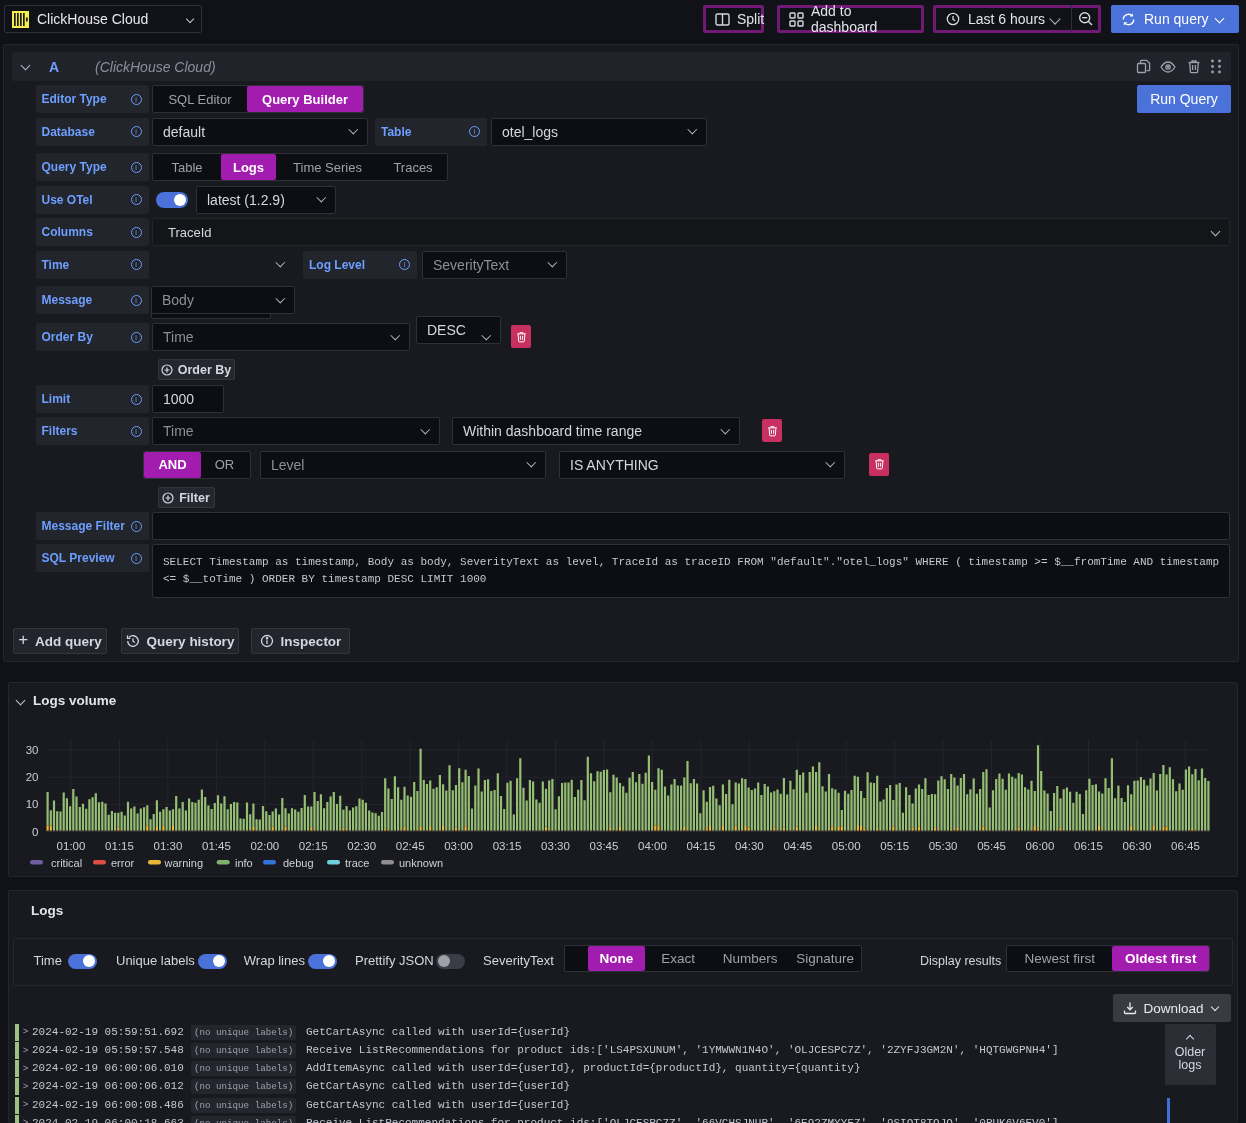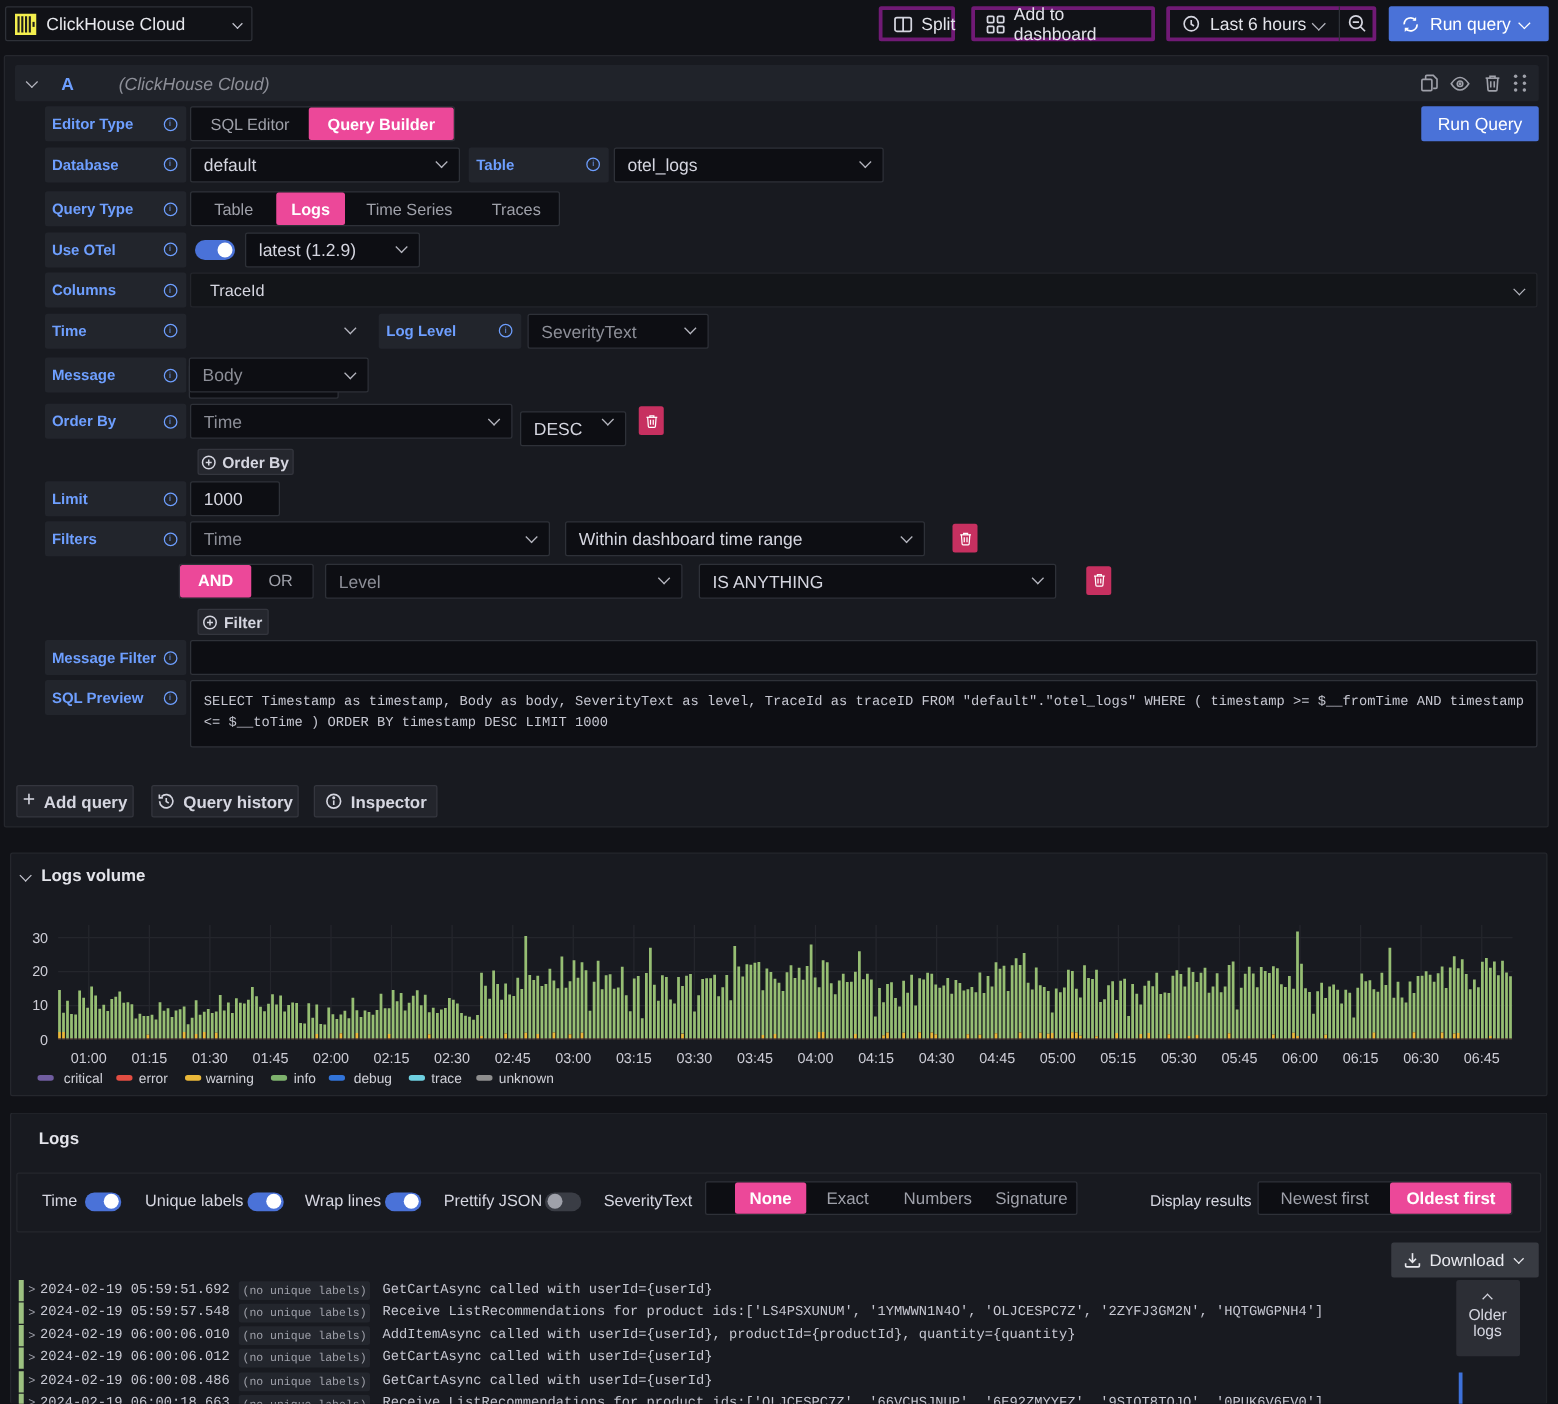--- a/index.html
+++ b/index.html
@@ -5,21 +5,21 @@
 .abs{position:absolute;}
 .txt{position:absolute;white-space:nowrap;}
 .lbl{position:absolute;background:#22252c;border-radius:2px;color:#6e9fff;font-size:12px;font-weight:700;display:flex;align-items:center;padding-left:6px;white-space:nowrap;}
 .lbl .info{margin-left:auto;margin-right:7px;}
 .info{width:11px;height:11px;border:1px solid #6e9fff;border-radius:50%;font-size:7px;font-weight:400;color:#6e9fff;display:inline-flex;align-items:center;justify-content:center;font-style:normal;flex:none;}
 .sel{position:absolute;background:#0d0e13;border:1px solid #2e3138;border-radius:2px;color:#d5d6e0;font-size:14px;display:flex;align-items:center;padding-left:10px;}
 .sel.gray{color:#8d8f98;}
 .chev{position:absolute;width:8px;height:8px;border-right:1.5px solid #b6b7c0;border-bottom:1.5px solid #b6b7c0;transform:rotate(45deg);}
 .seg{position:absolute;background:#0d0e13;border:1px solid #2e3138;border-radius:2px;display:flex;align-items:center;}
 .seg span{color:#9fa1aa;font-size:13px;display:flex;align-items:center;justify-content:center;height:100%;}
-.seg span.on{background:#ec4899;color:#fff;font-weight:700;border-radius:2px;}
+.seg span.on{background:#a21caf;color:#fff;font-weight:700;border-radius:2px;}
 .toggle{position:absolute;border-radius:8px;}
 .toggle .knob{position:absolute;background:#fff;border-radius:50%;}
 .gbtn{position:absolute;background:#25272e;border:1px solid #34363e;border-radius:2px;color:#d5d6e0;font-weight:600;display:flex;align-items:center;justify-content:center;}
 .rbtn{position:absolute;background:#c73060;border-radius:2px;display:flex;align-items:center;justify-content:center;}
 .tbtn{position:absolute;background:transparent;border:3px solid #701a75;border-radius:2px;color:#e3e4ea;font-weight:500;font-size:14px;display:flex;align-items:center;}
 .mono{font-family:"Liberation Mono",monospace;}
 svg{position:absolute;overflow:visible;}
 </style></head>
 <body>
 
@@ -141,21 +141,21 @@
 <span class="chev" style="left:277px;top:259.0px;width:6.5px;height:6.5px;border-color:#b6b7c0;border-width:1.3px;"></span>
 <div class="lbl" style="left:303px;top:250.5px;width:114px;height:28px;">Log Level<span class="info">i</span></div>
 <div class="sel gray" style="left:422px;top:250.5px;width:145px;height:28px;">SeverityText</div>
 <span class="chev" style="left:549px;top:259.0px;width:6.5px;height:6.5px;border-color:#b6b7c0;border-width:1.3px;"></span>
 <div class="lbl" style="left:35.5px;top:286px;width:113px;height:28px;">Message<span class="info">i</span></div>
 <div class="sel gray" style="left:151px;top:286px;width:144px;height:28px;">Body</div>
 <span class="chev" style="left:277px;top:294.5px;width:6.5px;height:6.5px;border-color:#b6b7c0;border-width:1.3px;"></span>
 <div class="lbl" style="left:35.5px;top:323px;width:113px;height:28px;">Order By<span class="info">i</span></div>
 <div class="sel gray" style="left:152px;top:323px;width:258px;height:28px;">Time</div>
 <span class="chev" style="left:392px;top:331.5px;width:6.5px;height:6.5px;border-color:#b6b7c0;border-width:1.3px;"></span>
-<div class="sel" style="left:416px;top:329px;width:85px;height:28px;">DESC</div>
+<div class="sel" style="left:416px;top:316px;width:85px;height:28px;">DESC</div>
 <span class="chev" style="left:483px;top:331.5px;width:6.5px;height:6.5px;border-color:#b6b7c0;border-width:1.3px;"></span>
 <div class="rbtn" style="left:511px;top:325px;width:20px;height:23px;">
 <svg style="position:static" width="11" height="12" viewBox="0 0 14 15" fill="none" stroke="#fff" stroke-width="1.25">
   <path d="M1.5 3.5h11"></path>
       <path d="M5 3.5V2h4v1.5"></path>
       <path d="M2.7 3.5l.7 9.2c0 .5.5 1 1 1h5.2c.5 0 1-.5 1-1l.7-9.2"></path>
   <path d="M5.6 6v5M8.4 6v5"></path>
 </svg>
   </div>
 <div class="gbtn" style="left:157.5px;top:359px;width:77px;height:21px;font-size:12.5px;">

